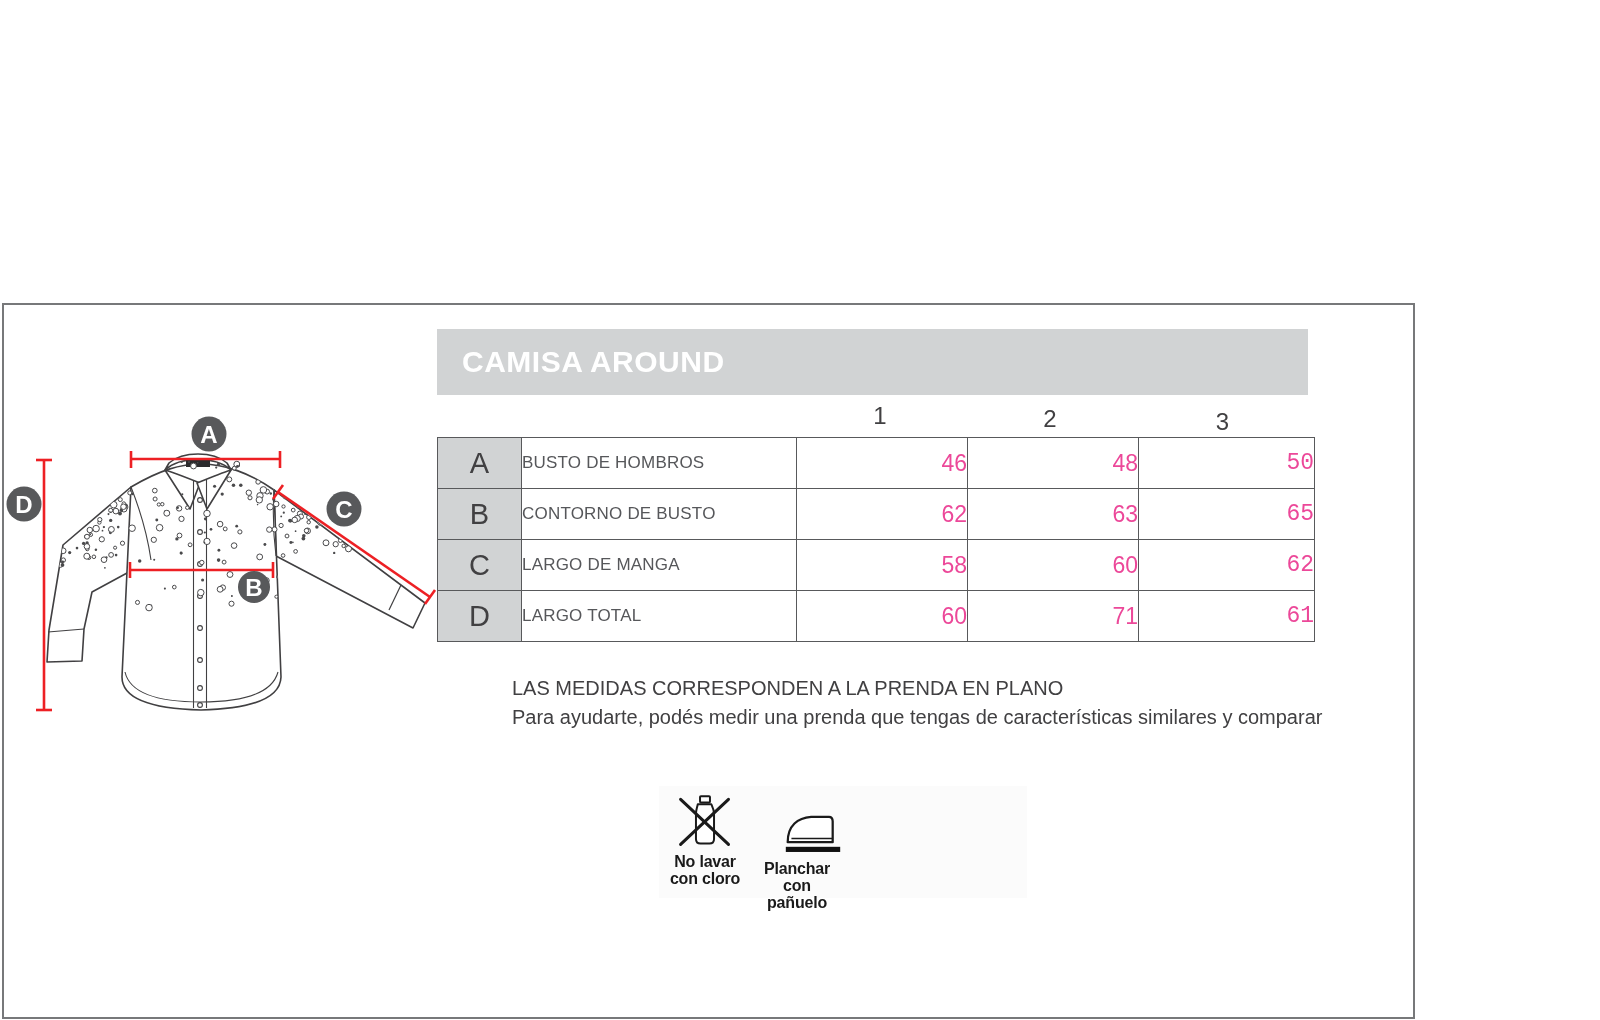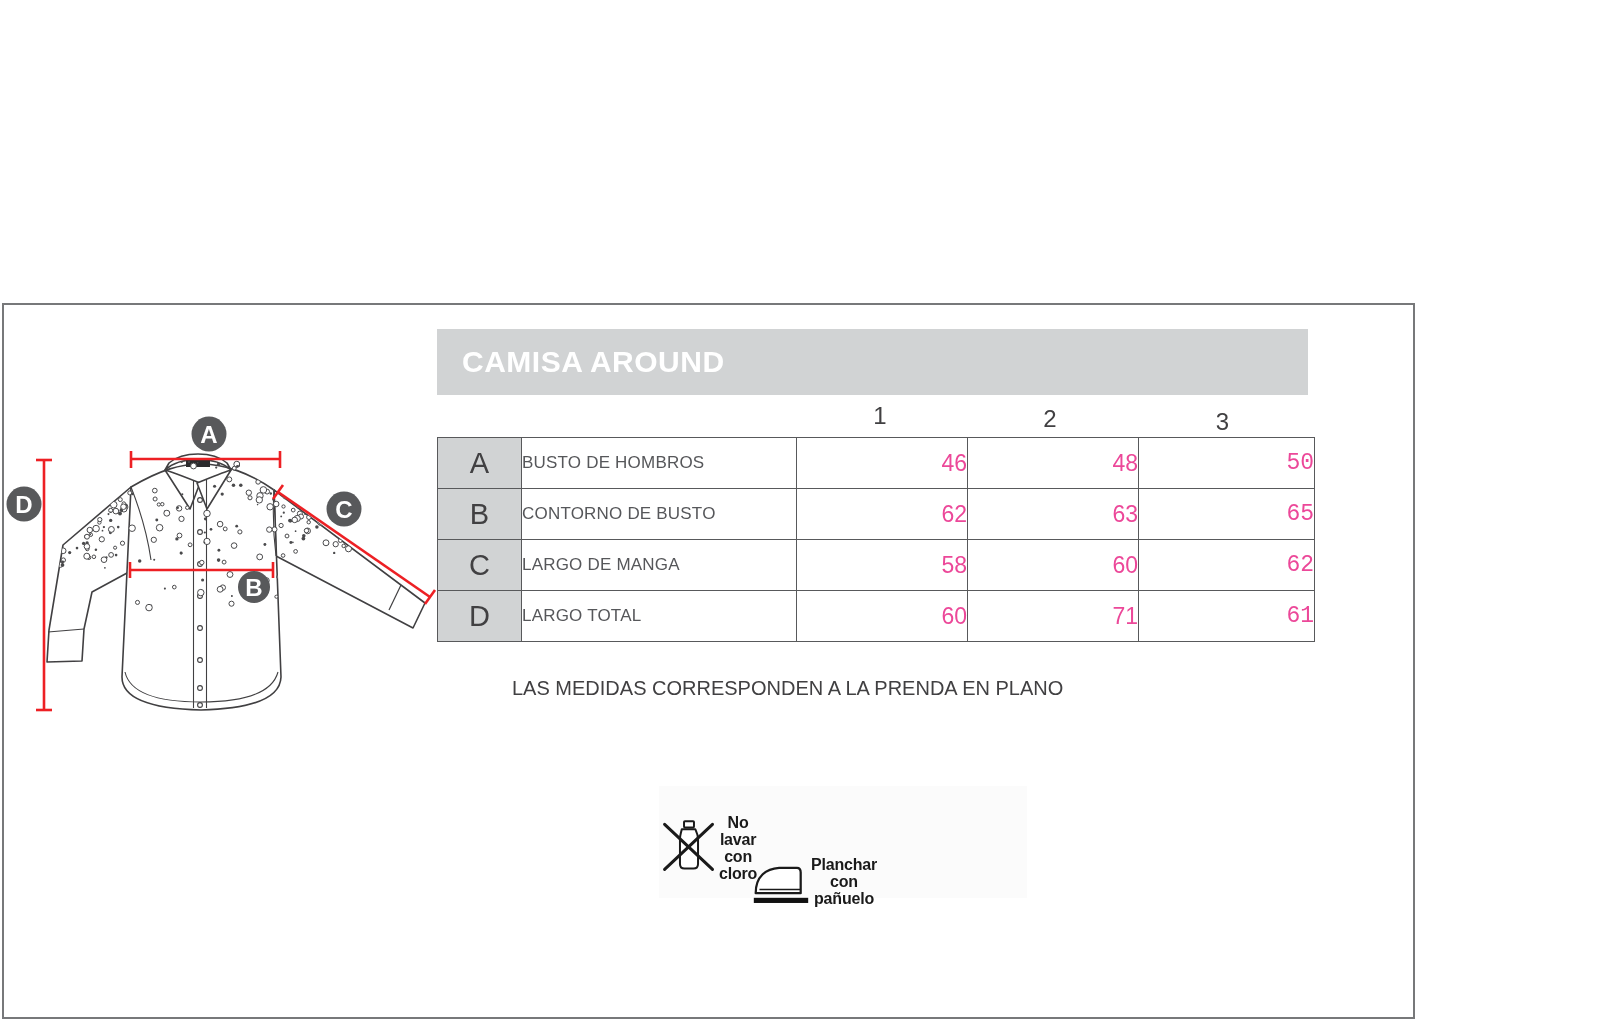--- a/index.html
+++ b/index.html
@@ -34,21 +34,21 @@
   td.vcell{width:170px;text-align:right;font-size:23px;color:#ec4899;}
   td.vcell.last{width:175px;font-family:Liberation Mono, monospace;}
   
   .notes{position:absolute;left:480px;top:674px;font-size:20px;color:#414042;}
   .notes div{line-height:29px;margin-left:32px;}
   
   .care{
     position:absolute;left:659px;top:786px;width:368px;height:112px;
     background:#fbfbfb;display:flex;
   }
-  .care-cell{width:92px;display:flex;flex-direction:row;align-items:center;padding-top:7px;}
+  .care-cell{width:92px;display:flex;flex-direction:column;align-items:center;padding-top:7px;}
   .care-cell .glyph{height:56px;display:flex;align-items:flex-end;justify-content:center;}
   .care-cell .lbl{
     margin-top:4px;font-weight:bold;font-size:16px;line-height:17px;letter-spacing:-0.2px;
     color:#1a1a1a;text-align:center;white-space:pre-line;
   }
   .care-cell.c2 .glyph{height:52px;}
   .care-cell.c4{transform:translateY(9px);align-items:flex-end;}
   
   .shirt-svg{position:absolute;left:0;top:0;}
   .marker-letter{fill:#ffffff;font-weight:bold;font-size:24px;text-anchor:middle;}
@@ -428,20 +428,21 @@
       <td class="lcell">LARGO TOTAL</td>
       <td class="vcell">60</td>
       <td class="vcell">71</td>
       <td class="vcell last">61</td>
     </tr>
   </tbody>
 </table>
 
 <div class="notes">
   <div>LAS MEDIDAS CORRESPONDEN A LA PRENDA EN PLANO</div>
+  <div>Para ayudarte, podés medir una prenda que tengas de características similares y comparar</div>
 </div>
 
 <div class="care">
   <div class="care-cell c1">
     <div class="glyph">
       <svg width="60" height="56" viewBox="0 0 64 62">
         <g stroke="#1a1a1a" fill="#ffffff" stroke-width="2.2" stroke-linejoin="round">
           <rect x="26.5" y="3.5" width="11" height="7" rx="1"></rect>
           <path d="M24,12.5 L39,12.5 C41,17 42,19 42,23 L42,51 C42,54.5 40,56 37,56 L27,56 C24,56 22,54.5 22,51 L22,23 C22,19 23,17 24,12.5 Z"></path>
         </g>

